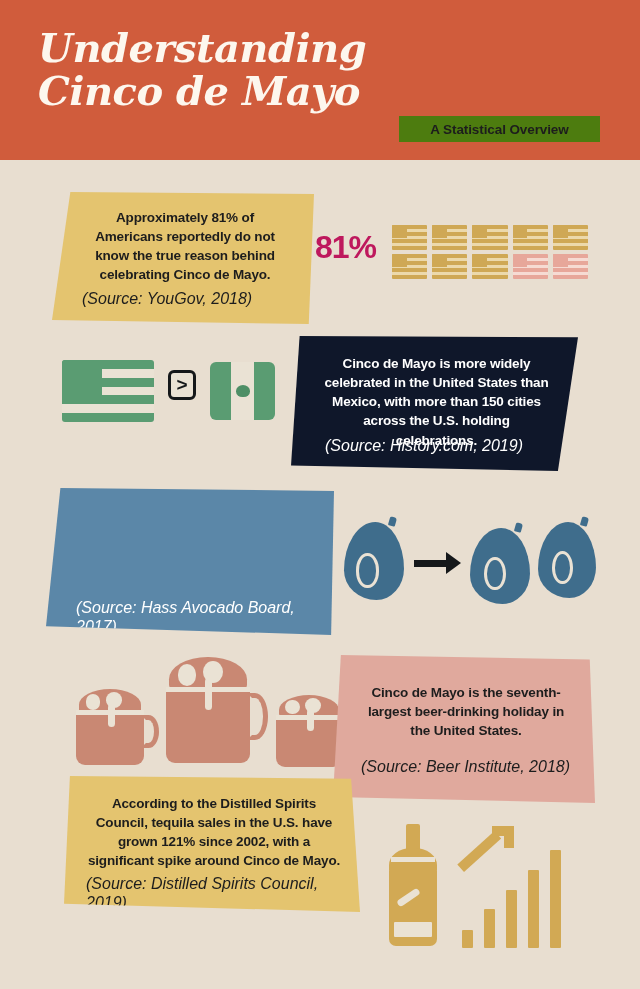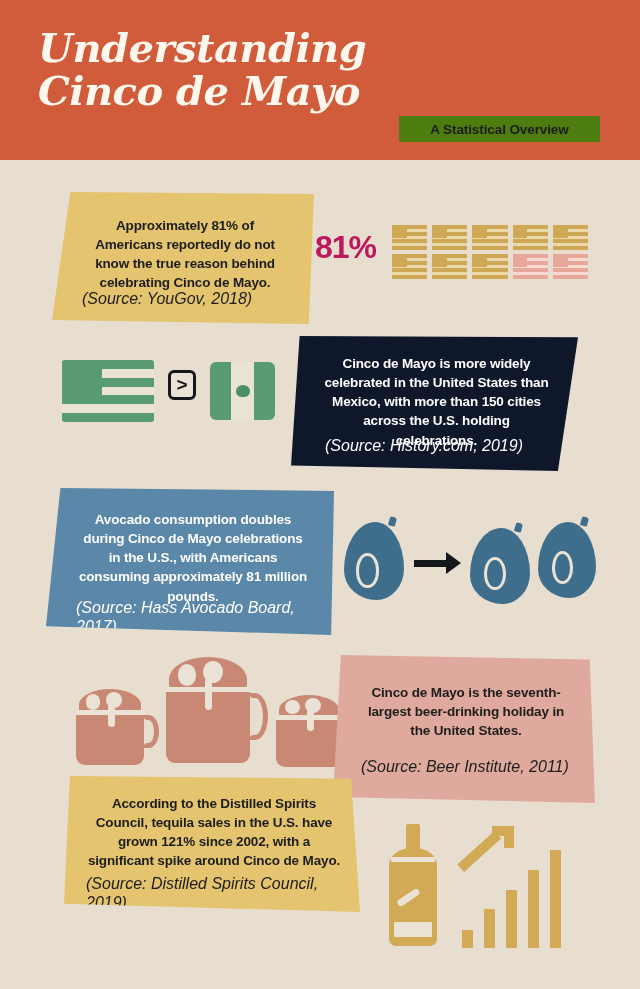--- a/index.html
+++ b/index.html
@@ -63,21 +63,21 @@
   }
   .dark { color:#1d1d1d; }
   .light { color:#ffffff; }
 
   
   #card-81 {
     left:52px; top:192px; width:262px; height:132px;
     background:#e4c46f;
     clip-path:polygon(7% 0%, 100% 1.5%, 98% 100%, 0% 97%);
   }
-  #card-81 .body { top:16px; padding:0 26px 0 30px;margin-top:8px; }
+  #card-81 .body { top:16px; padding:0 26px 0 30px; }
   #card-81 .src  { top:97px; padding:0 26px 0 30px; }
 
   #pct-81 {
     position:absolute; left:315px; top:229px;
     font-size:32px; font-weight:700; color:#be185d;
     letter-spacing:-1px;
   }
   #flag-grid {
     position:absolute; left:392px; top:225px;
     width:196px; height:54px;
@@ -469,21 +469,20 @@
         <div class="emblem"></div>
       </div>
   </div>
 
   <div class="card" id="card-green">
     <div class="body light">Cinco de Mayo is more widely celebrated in the United States than Mexico, with more than 150 cities across the U.S. holding celebrations.</div>
     <div class="src light">(Source: History.com, 2019)</div>
   </div>
 
   <div class="card" id="card-blue">
-    <div class="body light">Avocado consumption doubles during Cinco de Mayo celebrations in the U.S., with Americans consuming approximately 81 million pounds.</div>
     <div class="src light">(Source: Hass Avocado Board, 2017)</div>
   </div>
 
   <div id="avocados">
     <div class="avo" id="avo1">
       <div class="flesh"></div>
         <div class="stem"></div>
         <div class="pit"></div>
     </div>
     <div id="arrow">
@@ -527,21 +526,21 @@
       <div class="foam-cut"></div>
         <div class="foam-cut2"></div>
       <div class="band"></div>
         <div class="pour"></div>
         <div class="handle"></div>
     </div>
   </div>
 
   <div class="card" id="card-pink">
     <div class="body dark">Cinco de Mayo is the seventh-largest beer-drinking holiday in the United States.</div>
-    <div class="src dark">(Source: Beer Institute, 2011)</div>
+    <div class="src dark">(Source: Beer Institute, 2018)</div>
   </div>
 
   <div class="card" id="card-tequila">
     <div class="body dark">According to the Distilled Spirits Council, tequila sales in the U.S. have grown 121% since 2002, with a significant spike around Cinco de Mayo.</div>
     <div class="src dark">(Source: Distilled Spirits Council, 2019)</div>
   </div>
 
   <div id="tequila-icons">
     <div id="bottle">
       <div class="neck"></div>

